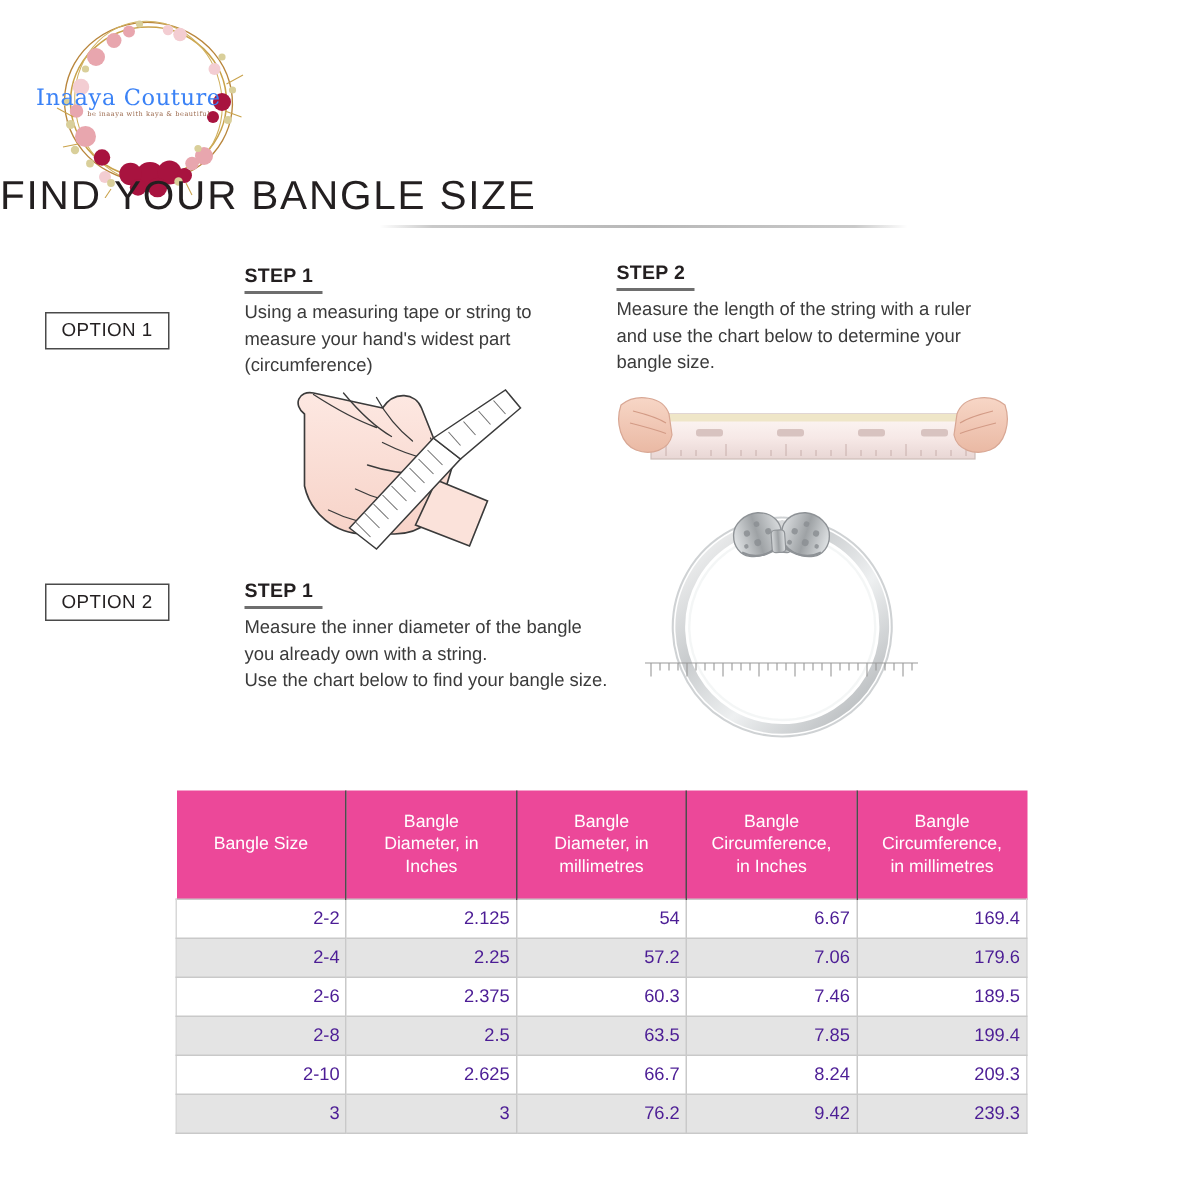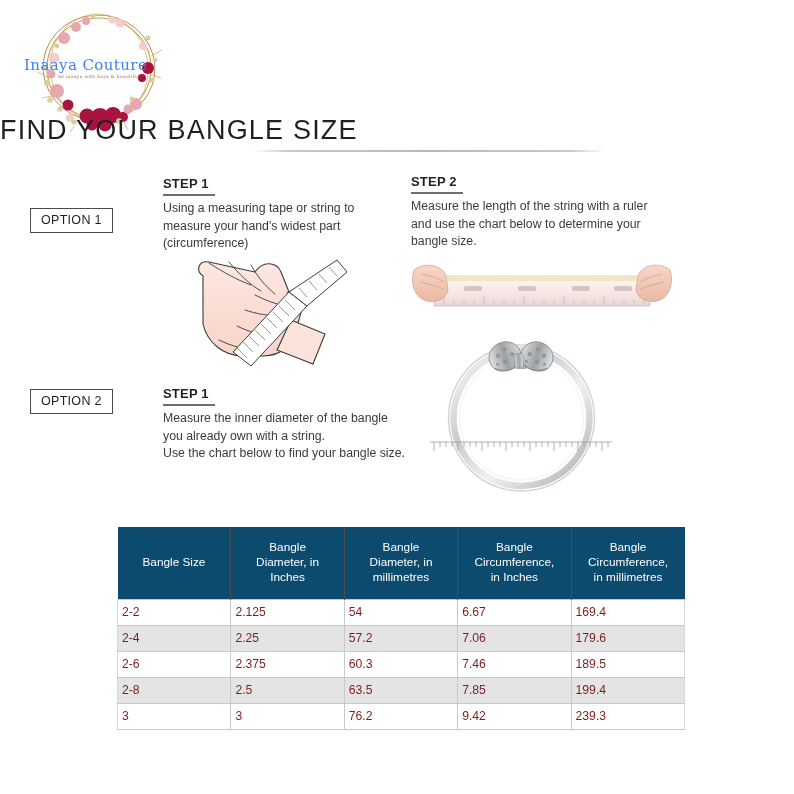--- a/index.html
+++ b/index.html
@@ -123,37 +123,37 @@
   .size-table {
     position: absolute;
     left: 117px;
     top: 527px;
     width: 568px;
     border-collapse: collapse;
     table-layout: fixed;
     font-size: 12.2px;
   }
   .size-table th {
-    background: #0c4a6e;
+    background: #ec4899;
     color: #ffffff;
     font-weight: 400;
     font-size: 11.8px;
     line-height: 15px;
     padding: 13px 4px 14px;
     text-align: center;
     vertical-align: middle;
     border-right: 1px solid #4d4d4d;
     white-space: pre-line;
   }
   .size-table th:last-child { border-right: none; }
   .size-table td {
-    text-align: left;
+    text-align: right;
     padding: 5px 4px 6px;
     border: 1px solid #c9c9c9;
-    color: #7f1d1d;
+    color: #4c1d95;
     background: #ffffff;
   }
   .size-table tbody tr:nth-child(even) td { background: #e4e4e4; }
   .size-table tbody tr td:first-child { border-left: 1px solid #d8d8d8; }
   .size-table tbody tr td:last-child  { border-right: 1px solid #d8d8d8; }
 </style>
 </head>
 <body>
 
 <div class="logo-wrap">
@@ -469,20 +469,27 @@
       <td>189.5</td>
     </tr>
     <tr>
       <td>2-8</td>
       <td>2.5</td>
       <td>63.5</td>
       <td>7.85</td>
       <td>199.4</td>
     </tr>
     <tr>
+      <td>2-10</td>
+      <td>2.625</td>
+      <td>66.7</td>
+      <td>8.24</td>
+      <td>209.3</td>
+    </tr>
+    <tr>
       <td>3</td>
       <td>3</td>
       <td>76.2</td>
       <td>9.42</td>
       <td>239.3</td>
     </tr>
   </tbody>
 </table>
 
 </body></html>

